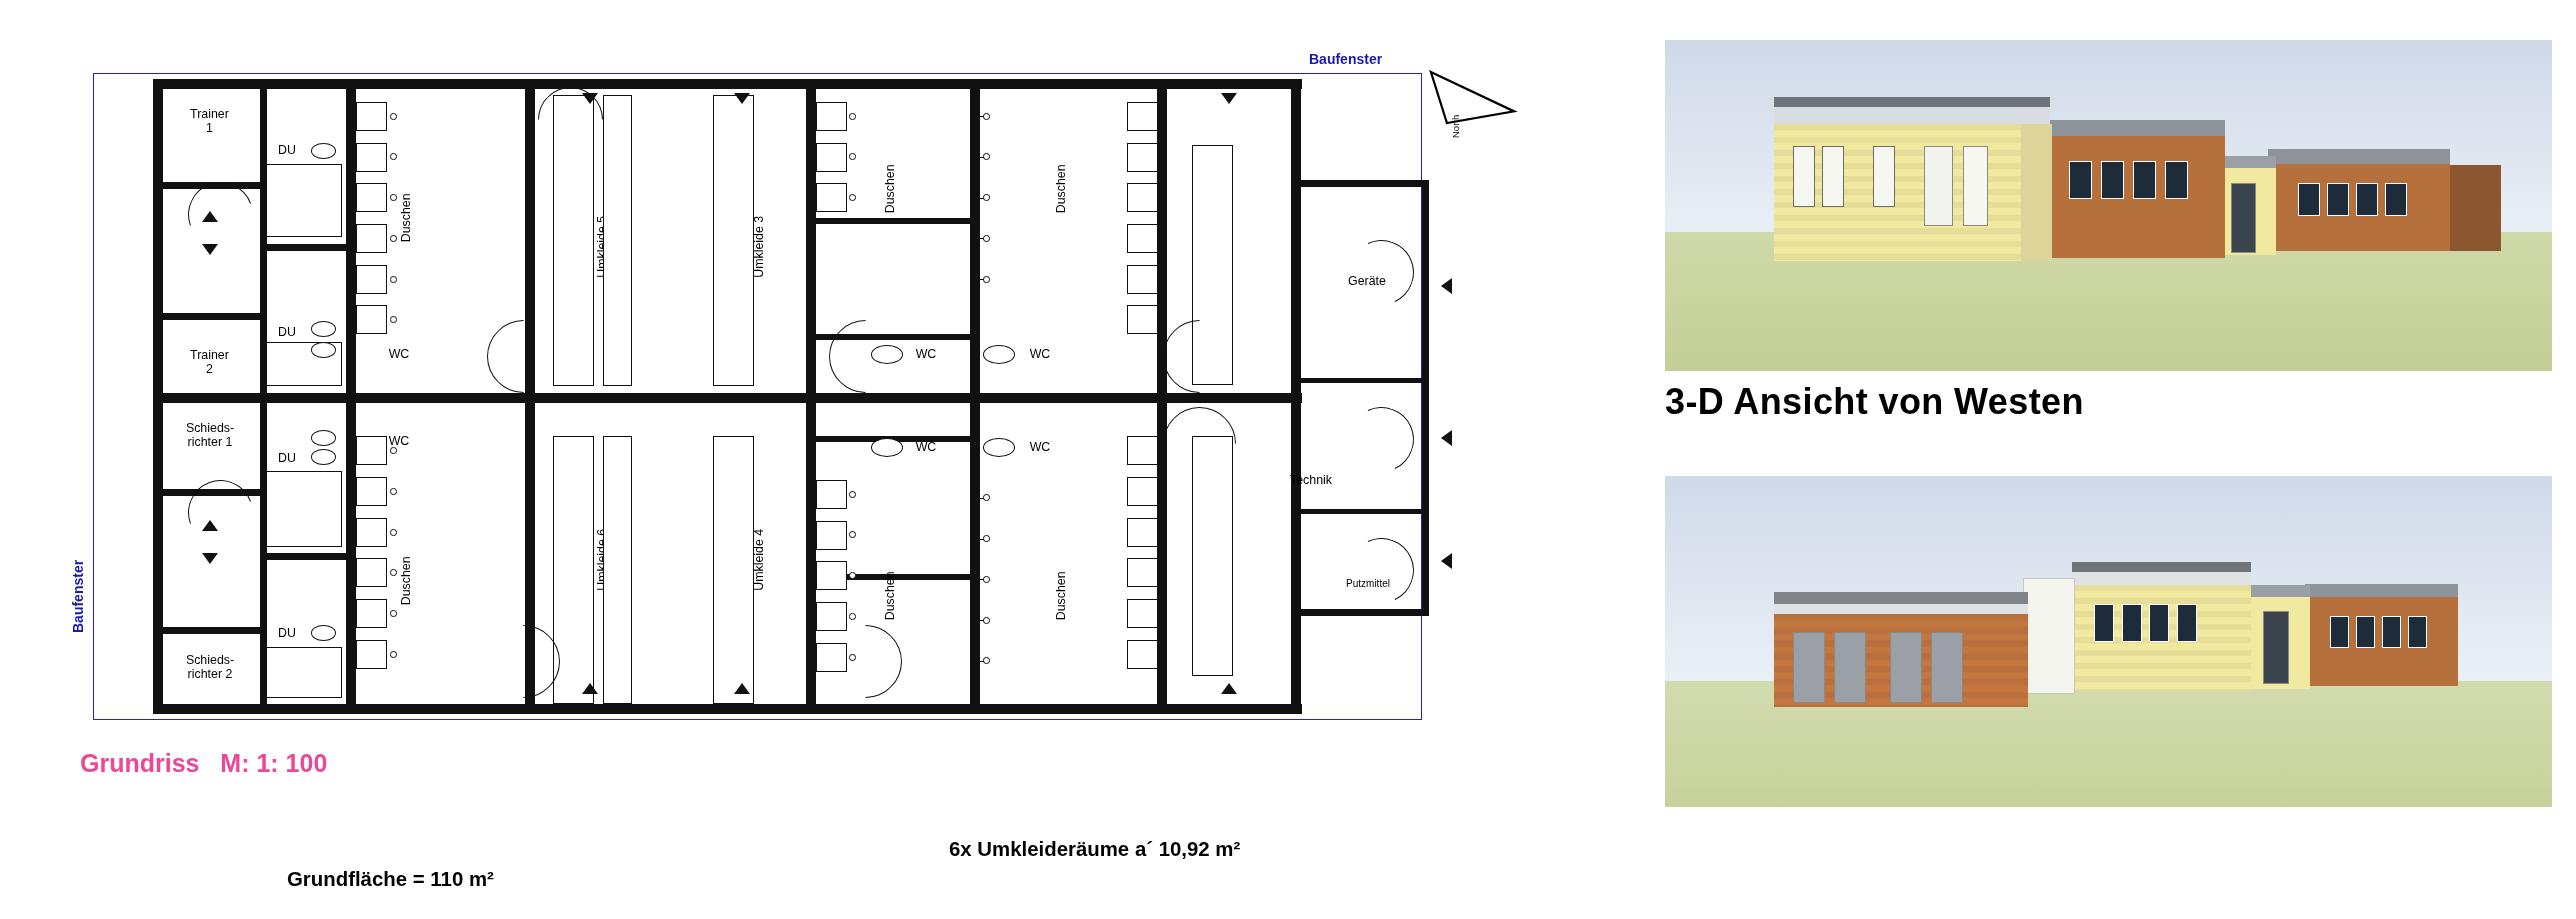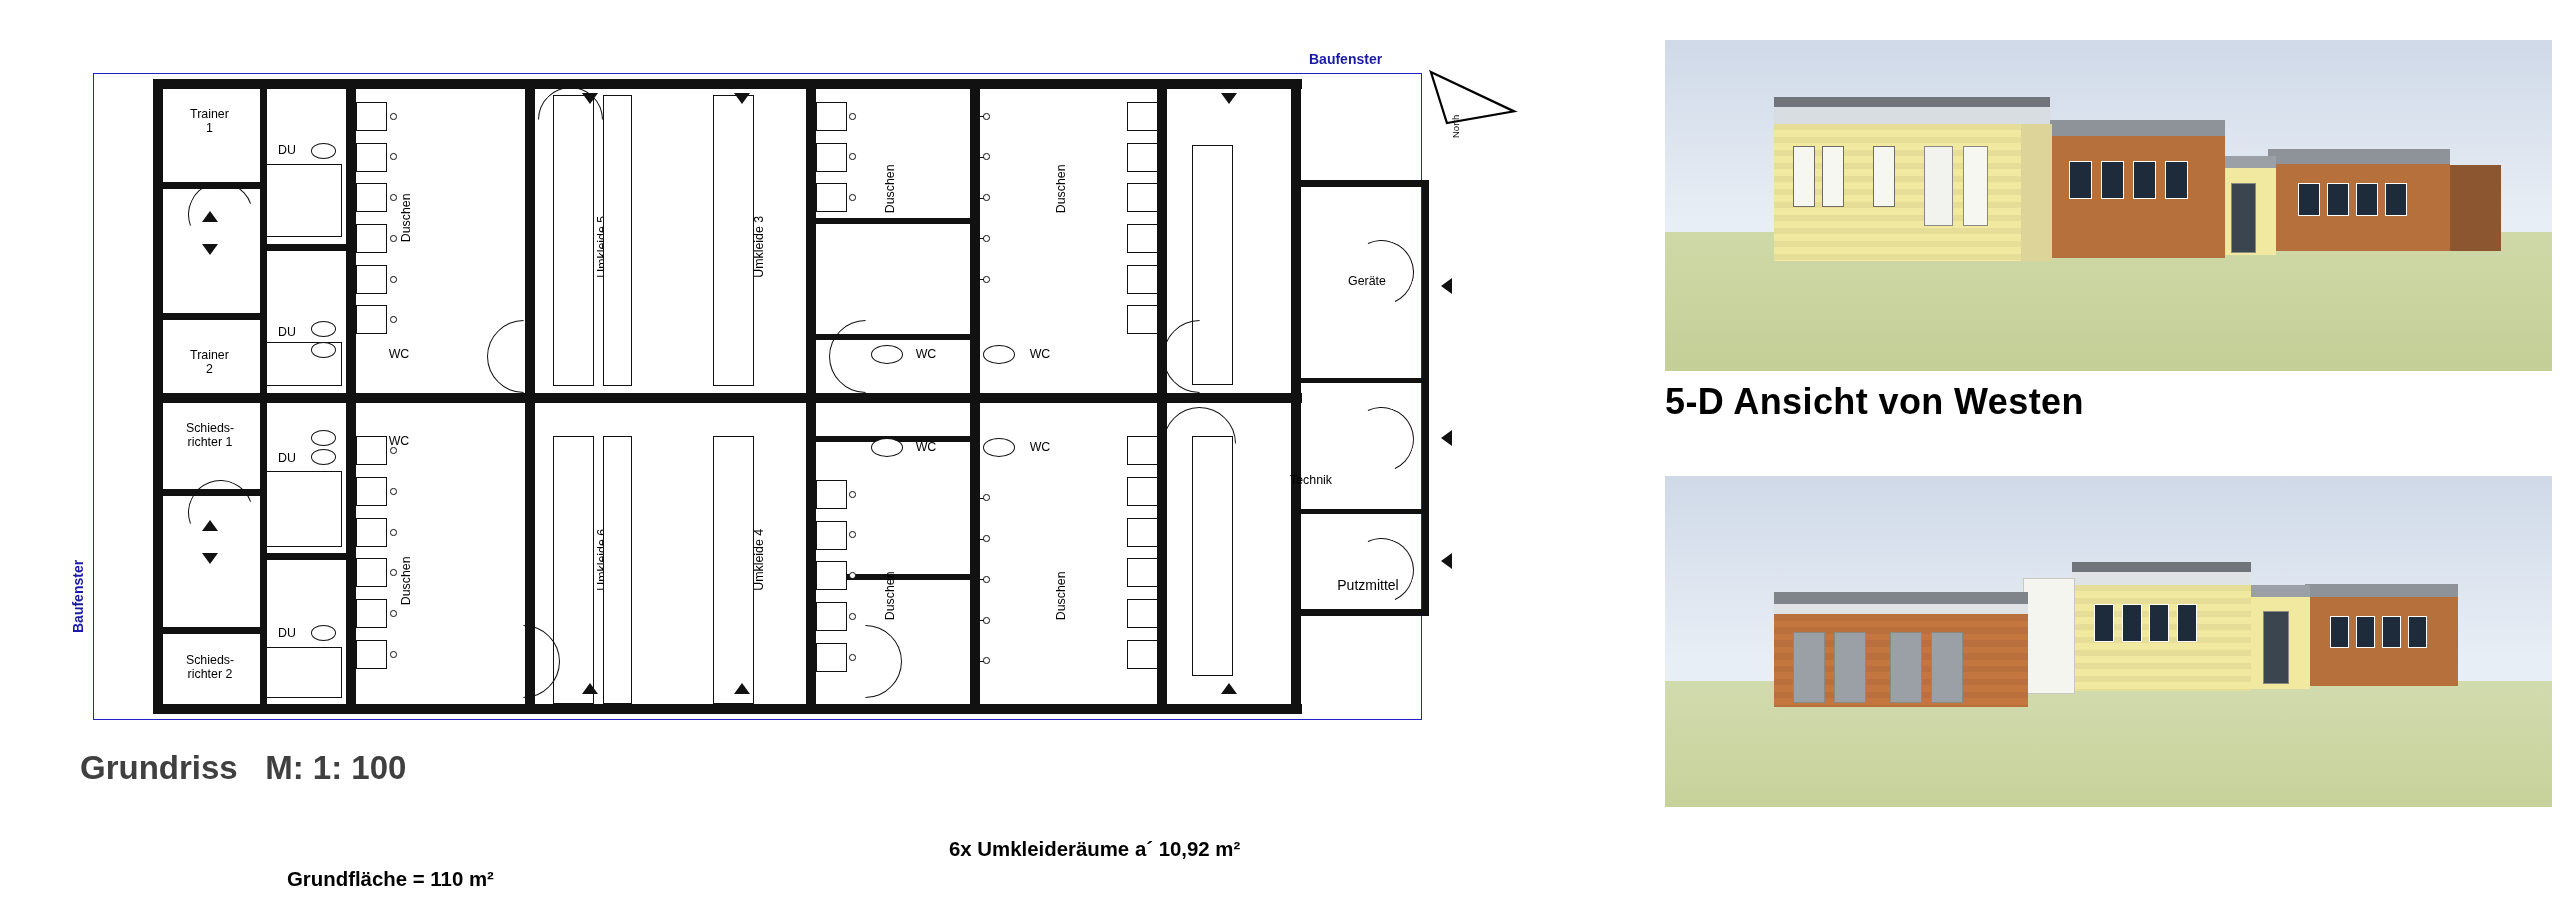--- a/index.html
+++ b/index.html
@@ -148,23 +148,23 @@
     transform: rotate(-90deg);
     transform-origin: left top;
     color: #000;
   }
 
   
   #cap-grundriss {
     position: absolute;
     left: 80px;
     top: 749px;
-    font-size: 33px;
+    font-size: 25px;
     font-weight: bold;
-    color: #404040;
+    color: #ec4899;
     white-space: pre;
   }
   #cap-areas {
     position: absolute;
     left: 287px;
     top: 803px;
     font-size: 20.4px;
     font-weight: bold;
     color: #000;
     line-height: 1.5;
@@ -318,21 +318,21 @@
 
     <div class="lbl vert" style="left:1229px; top:240px; width:160px; margin-left:-80px;">Umkleide 1</div>
     <div class="lbl vert" style="left:1229px; top:560px; width:160px; margin-left:-80px;">Umkleide 2</div>
     <div class="lbl vert" style="left:760px; top:240px; width:160px; margin-left:-80px;">Umkleide 3</div>
     <div class="lbl vert" style="left:760px; top:553px; width:160px; margin-left:-80px;">Umkleide 4</div>
     <div class="lbl vert" style="left:603px; top:240px; width:160px; margin-left:-80px;">Umkleide 5</div>
     <div class="lbl vert" style="left:603px; top:553px; width:160px; margin-left:-80px;">Umkleide 6</div>
 
     <div class="lbl" style="left:1309px; top:275px; width:116px;">Geräte</div>
     <div class="lbl" style="left:1253px; top:474px; width:116px;">Technik</div>
-    <div class="lbl" style="left:1306px; top:578px; width:124px; font-size:14px;">Putzmittel</div>
+    <div class="lbl" style="left:1306px; top:578px; width:124px; font-size:10px;">Putzmittel</div>
 
     <div class="fix-rect" style="left:266px; top:164px; width:76px; height:73px;"></div>
     <div class="fix-rect" style="left:266px; top:342px; width:76px; height:44px;"></div>
     <div class="fix-rect" style="left:266px; top:471px; width:76px; height:76px;"></div>
     <div class="fix-rect" style="left:266px; top:647px; width:76px; height:51px;"></div>
 
     <div class="fix-oval" style="left:311px; top:342px; width:25px; height:16px;"></div>
     <div class="fix-oval" style="left:311px; top:430px; width:25px; height:16px;"></div>
     <div class="fix-oval" style="left:311px; top:143px; width:25px; height:16px;"></div>
     <div class="fix-oval" style="left:311px; top:321px; width:25px; height:16px;"></div>
@@ -521,21 +521,21 @@
       <div class="b" style="left:109px; top:84px; width:276px; height:137px; background:#f2e9a0;"></div>
       <div class="b" style="left:109px; top:84px; width:276px; height:137px; background:repeating-linear-gradient(to bottom, rgba(0,0,0,0.05) 0 6.5px, rgba(0,0,0,0) 6.5px 13px);"></div>
       <div class="win" style="left:128px; top:106px; width:22px; height:61px; background:#f7f7f2; border-color:#6d6d66;"></div>
       <div class="win" style="left:157px; top:106px; width:22px; height:61px; background:#f7f7f2; border-color:#6d6d66;"></div>
       <div class="win" style="left:208px; top:106px; width:22px; height:61px; background:#f7f7f2; border-color:#6d6d66;"></div>
       <div class="door3" style="left:259px; top:106px; width:29px; height:80px;"></div>
       <div class="door3" style="left:298px; top:106px; width:25px; height:80px; background:#f7f7f2;"></div>
 
       <div class="b" style="left:356px; top:84px; width:30.5px; height:137px; background:#ddd49a;"></div>
     </div>
-    <div class="view-caption">5-D Ansicht von Westen</div>
+    <div class="view-caption">3-D Ansicht von Westen</div>
   </div>
 
   <div class="view-wrap" id="view-east">
     <div class="view-img">
       <div class="ground2"></div>
 
       <div class="b" style="left:640px; top:108px; width:153px; height:14.5px; background:#8d9399;"></div>
       <div class="b" style="left:640px; top:121px; width:153px; height:89px; background:#b5703c;"></div>
       <div class="win" style="left:665px; top:140px; width:19px; height:32px;"></div>
       <div class="win" style="left:691px; top:140px; width:19px; height:32px;"></div>

